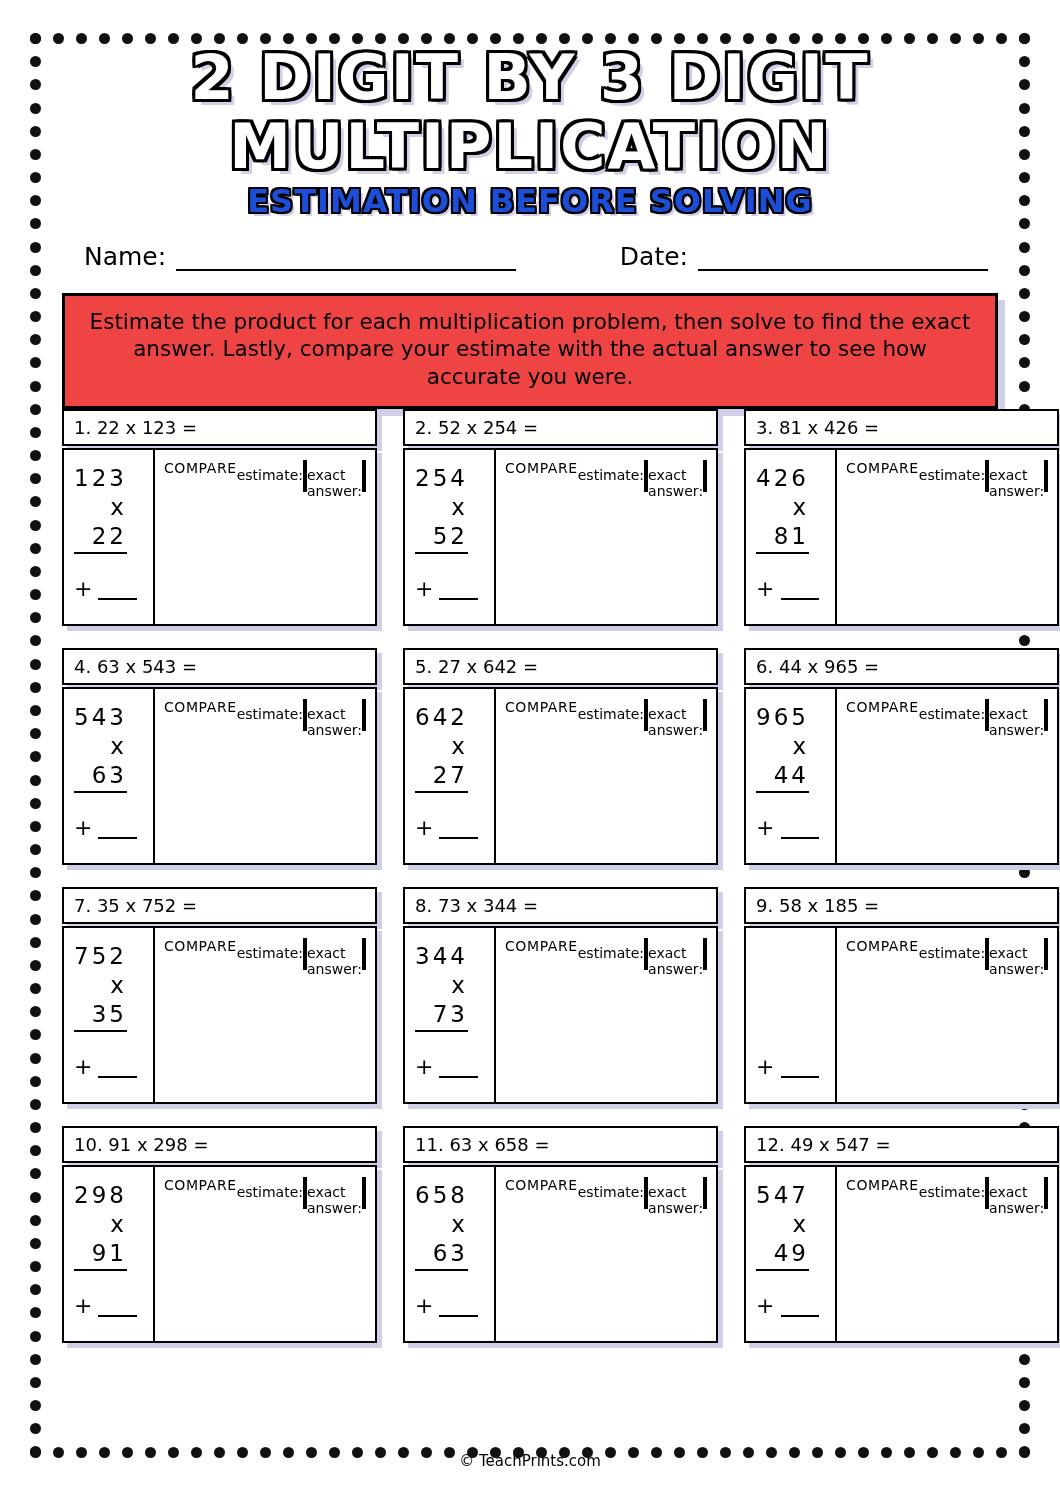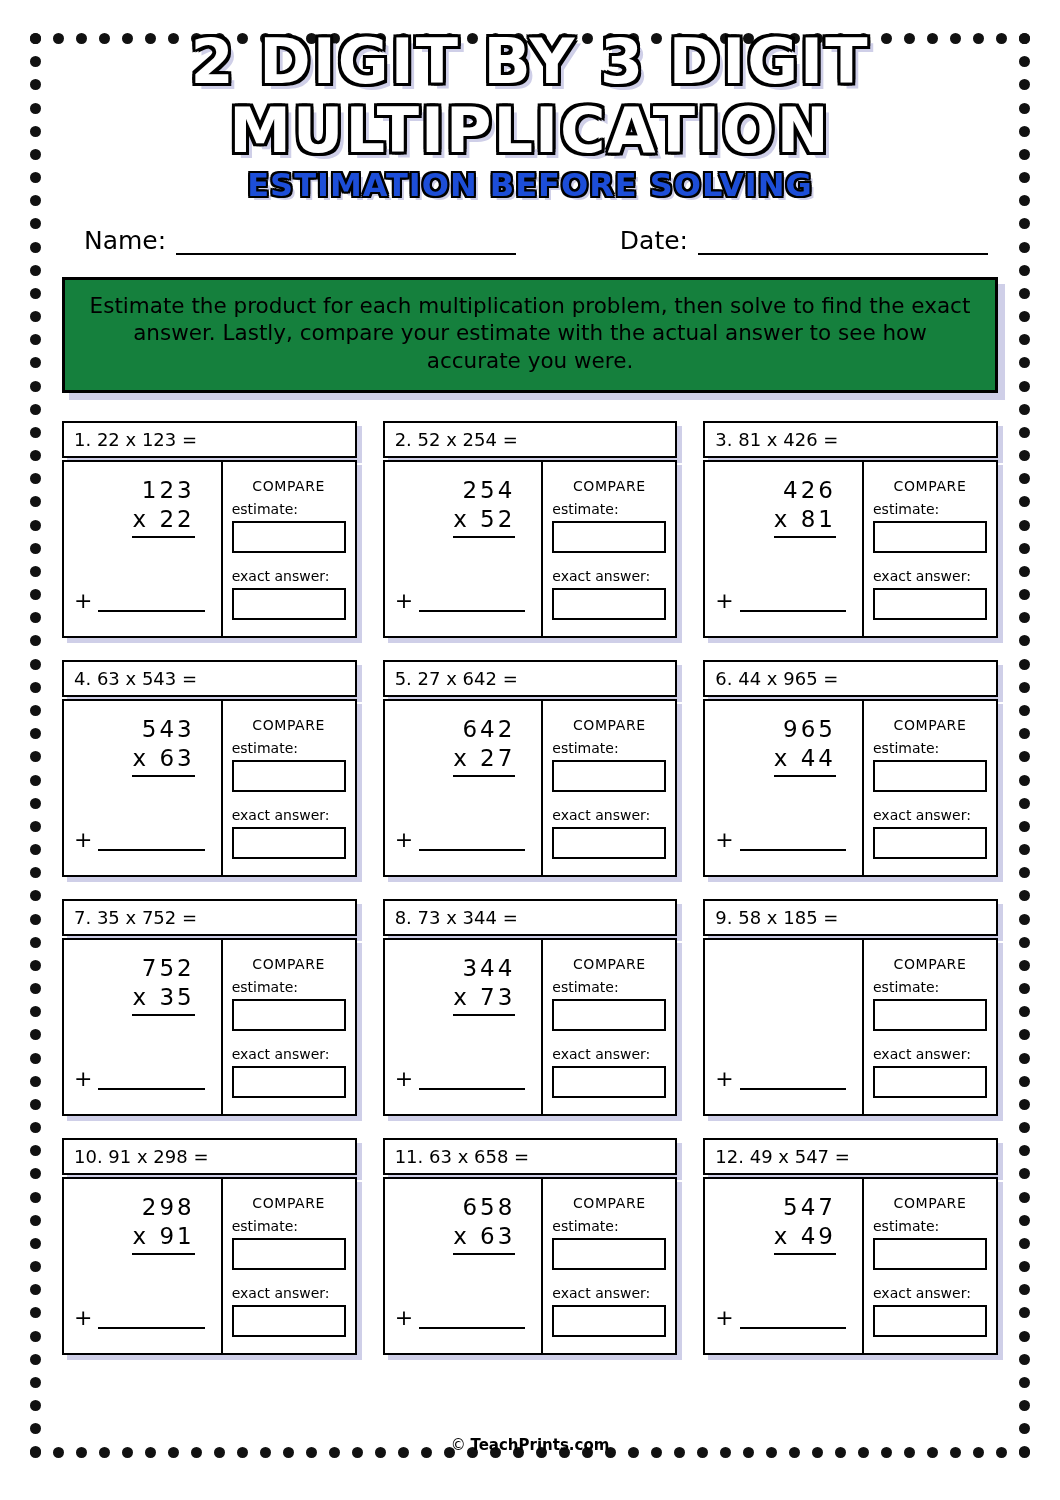--- a/index.html
+++ b/index.html
@@ -35,21 +35,21 @@
     background: #111;
   }
   #dots-top    { top: 33px;   left: 30px; right: 30px; }
   #dots-bottom { bottom: 42px;left: 30px; right: 30px; }
   #dots-left   { left: 30px;  top: 33px;  bottom: 42px; }
   #dots-right  { right: 30px; top: 33px;  bottom: 42px; }
 
   .page {
     position: absolute;
     left: 62px;
-    top: 32px;
+    top: 48px;
     width: 936px;
     height: 1400px;
   }
 
   
   .title-block { text-align: center; }
   .title-main {
     font-family: "DejaVu Sans", sans-serif;
     font-weight: bold;
     font-size: 62px;
@@ -95,31 +95,30 @@
   }
   .nd-line.name { width: 340px; }
   .nd-line.date { width: 290px; }
   .nd-gap { flex: 1 1 auto; }
 
   
   .instructions {
     position: relative;
     margin-top: 22px;
     border: 3px solid #000;
-    background: #15803d;
+    background: #ef4444;
     padding: 12px 18px 16px;
     text-align: center;
     font-size: 21.5px;
     line-height: 1.28;
     box-shadow: 7px 7px 0 #cfcfe8;
   }
 
   
   .grid {
-    margin-top: 28px;
     display: grid;
     grid-template-columns: repeat(3, 1fr);
     grid-auto-rows: auto;
     column-gap: 26px;
     row-gap: 22px;
   }
   .prob {
     position: relative;
   }
   .prob-header {
@@ -171,22 +170,21 @@
     flex: 1 1 auto;
     border-bottom: 2.5px solid #000;
     margin-left: 6px;
     margin-right: 6px;
     height: 14px;
   }
   .compare {
     flex: 0 0 132px;
     padding: 10px 9px 10px 9px;
     display: flex;
-    flex-direction: column;
-    justify-content: center;
+    flex-direction: row;
   }
   .compare-title {
     text-align: center;
     font-size: 14px;
     letter-spacing: 0.6px;
     font-family: "DejaVu Sans", sans-serif;
   }
   .compare-label {
     font-size: 14px;
     margin-top: 7px;
@@ -201,21 +199,21 @@
 
   
   .footer {
     position: absolute;
     left: 0;
     right: 0;
     bottom: -22px;
     text-align: center;
     font-size: 15px;
   }
-  .footer .brand { font-weight: bold; }
+  .footer .brand { font-weight: normal; }
 </style>
 </head>
 <body>
 
 <div class="dot-row" id="dots-top">
     <span class="dot"></span>
     <span class="dot"></span>
     <span class="dot"></span>
     <span class="dot"></span>
     <span class="dot"></span>

